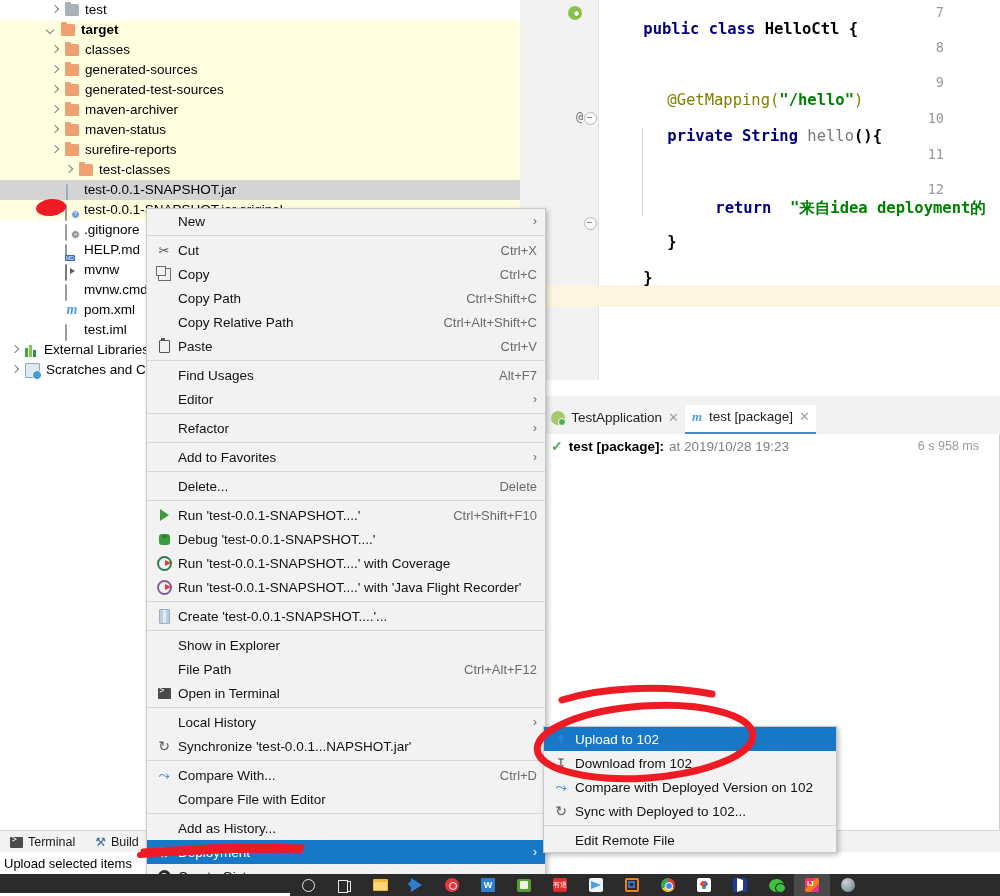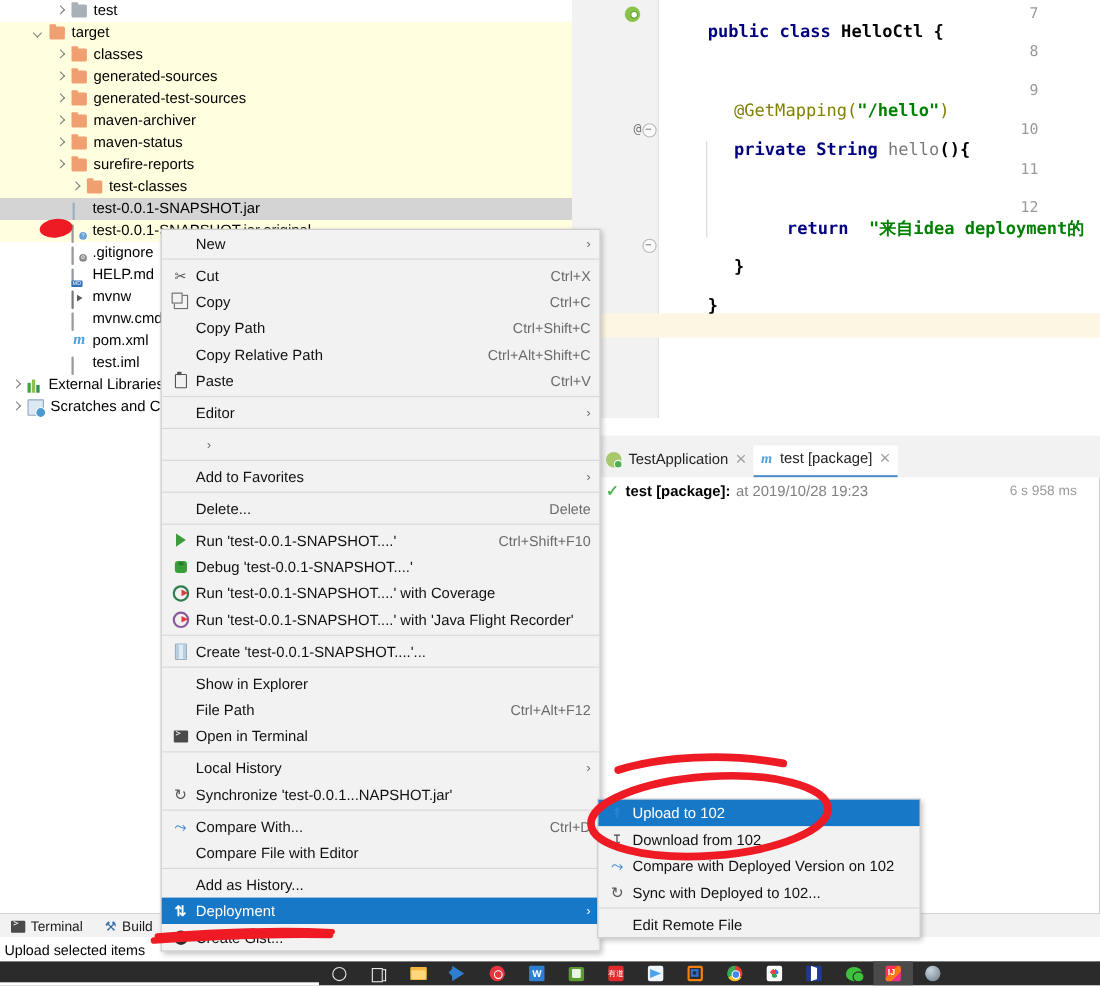--- a/index.html
+++ b/index.html
@@ -266,21 +266,21 @@
 </style>
 </head>
 <body>
 
 <div id="project-tree">
     <div class="tree-row" style="padding-left: 50px;">
       <span class="twisty right"></span>
       <span class="folder-ic gray"></span>
       <span class="tree-label">test</span>
     </div>
-    <div class="tree-row hl" style="padding-left: 30px;">
+    <div class="tree-row hl" style="padding-left: 46px; font-weight: bold;">
       <span class="twisty down"></span>
       <span class="folder-ic"></span>
       <span class="tree-label">target</span>
     </div>
     <div class="tree-row hl" style="padding-left: 50px;">
       <span class="twisty right"></span>
       <span class="folder-ic"></span>
       <span class="tree-label">classes</span>
     </div>
     <div class="tree-row hl" style="padding-left: 50px;">
@@ -467,26 +467,32 @@
     <div class="mi">
       <span class="ic">
         <span class="g-paste"></span>
       </span>
       <span class="lbl">Paste</span>
       <span class="acc">Ctrl+V</span>
     </div>
     <div class="msep"></div>
     <div class="mi">
       <span class="ic"></span>
+      <span class="lbl">Find Usages</span>
+      <span class="acc">Alt+F7</span>
+    </div>
+    <div class="mi">
+      <span class="ic"></span>
       <span class="lbl">Editor</span>
       <span class="arrow">›</span>
     </div>
     <div class="msep"></div>
     <div class="mi">
       <span class="ic"></span>
+      <span class="lbl">Refactor</span>
       <span class="arrow">›</span>
     </div>
     <div class="msep"></div>
     <div class="mi">
       <span class="ic"></span>
       <span class="lbl">Add to Favorites</span>
       <span class="arrow">›</span>
     </div>
     <div class="msep"></div>
     <div class="mi">

